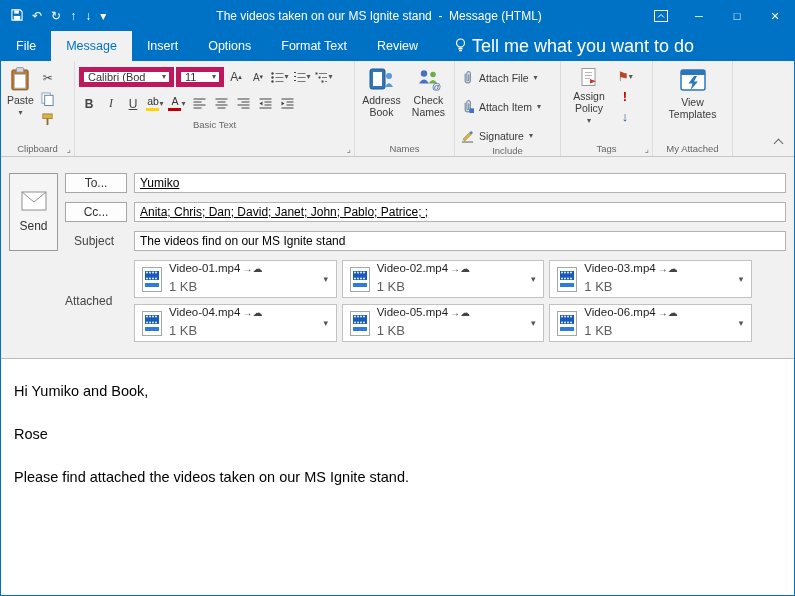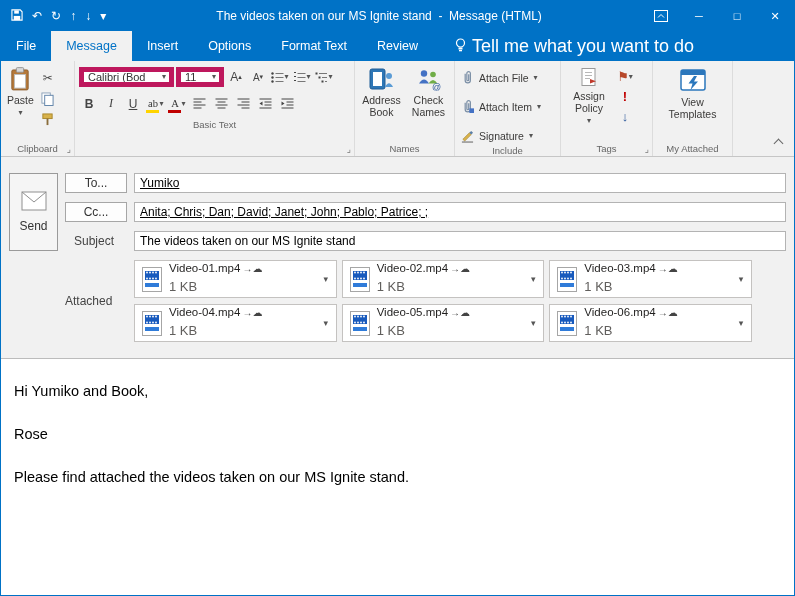--- a/index.html
+++ b/index.html
@@ -27,21 +27,21 @@
   .glabel { height:15px; font-size:9.5px; color:#666; display:flex; align-items:center; justify-content:center; }
   .launcher { position:absolute; right:3px; bottom:2px; font-size:9px; color:#777; }
   .bigbtn { display:flex; flex-direction:column; align-items:center; justify-content:flex-start; gap:3px; padding:4px 4px 2px 4px; font-size:10.5px; color:#3b3a39; text-align:center; line-height:1.15; }
   .sbtn { min-width:20px; height:19px; display:inline-flex; align-items:center; justify-content:center; font-size:12px; color:#444; }
   .caret { font-size:8px; color:#555; line-height:1; }
   .combo { display:flex; align-items:center; border:5px solid #be185d; background:#fff; height:20px; font-size:11px; padding:0 3px 0 4px; color:#333; overflow:hidden; white-space:nowrap; }
   .combo .caret { margin-left:auto; padding-left:3px; }
   .btrows { display:flex; flex-direction:column; padding:4px 2px; gap:7px; }
   .btrow { display:flex; align-items:center; gap:2px; }
   .fmt-b { font-weight:bold; } .fmt-i { font-style:italic; font-family:"Liberation Serif",serif; } .fmt-u { text-decoration:underline; }
-  .colorbtn { display:inline-flex; flex-direction:column; align-items:center; justify-content:flex-end; height:19px; font-size:10.5px; line-height:1; color:#333;font-family:Liberation Serif, serif; }
+  .colorbtn { display:inline-flex; flex-direction:column; align-items:center; justify-content:center; height:19px; font-size:10.5px; line-height:1; color:#333; }
   .bar { width:13px; height:3px; margin-top:1px; }
   .incrow { display:flex; align-items:center; gap:5px; height:19px; font-size:10.5px; color:#3b3a39; padding:0 4px; white-space:nowrap; }
   .tagflag { color:#B7472A; font-size:13px; }
   .imp-high { color:#C00000; font-weight:bold; font-size:13px; }
   .imp-low { color:#2B579A; font-size:13px; }
   .chev { width:7px; height:7px; border-left:1.6px solid #666; border-top:1.6px solid #666; transform:rotate(45deg); display:inline-block; }
   .collapse-btn { position:absolute; right:12px; bottom:5px; }
 
   
   .compose { height:201px; background:#f1f1f1; position:relative; padding:16px 8px 0 8px; flex-shrink:0; }
@@ -375,21 +375,21 @@
       </div>
       <div class="frow">
         <span class="addr-btn">Cc...</span>
         <span class="field">
             <span class="resolved">Anita; Chris; Dan; David; Janet; John; Pablo; Patrice; ;</span>
           </span>
       </div>
       <div class="frow">
         <span class="flabel">Subject</span>
         <span class="field">
-            <span>The videos taken on our MS Ignite stand</span>
+            <span>The videos find on our MS Ignite stand</span>
           </span>
       </div>
       <div class="att-row">
         <span class="att-label">Attached</span>
         <div class="att-grid">
 
           <div class="tile">
             <svg width="20" height="25" viewBox="0 0 20 25">
                 <rect x="0.5" y="0.5" width="19" height="24" fill="#fff" stroke="#a6a6a6"></rect>
                 <rect x="3" y="4" width="14" height="9" fill="#185abd"></rect>

